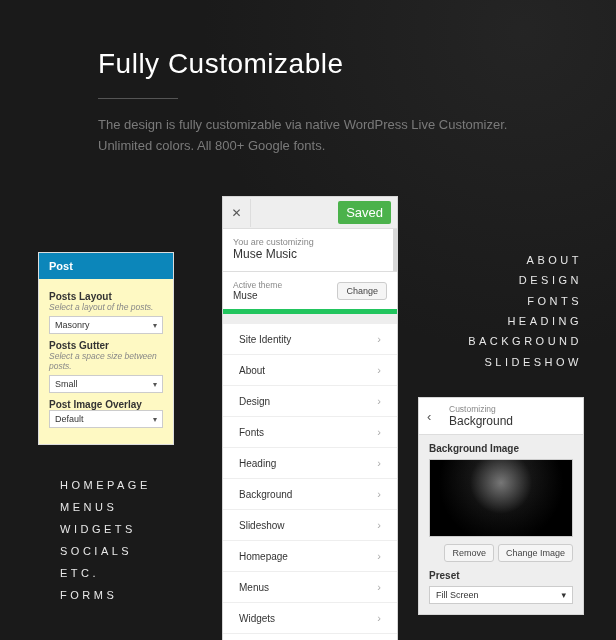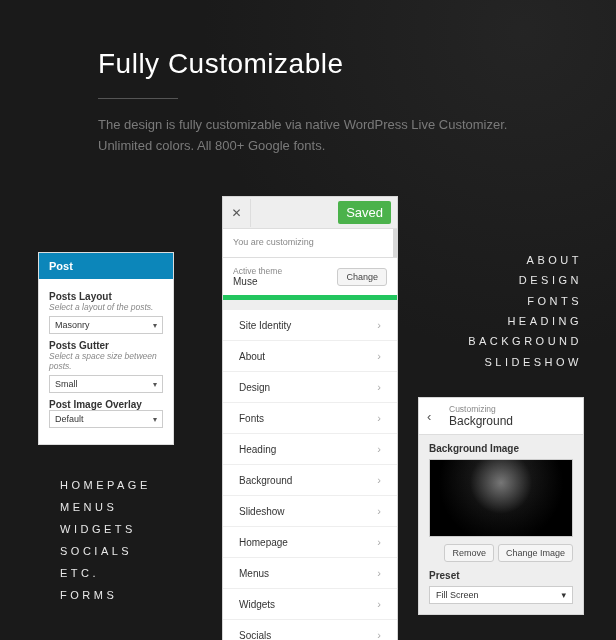--- a/index.html
+++ b/index.html
@@ -32,21 +32,21 @@
     line-height: 1.6;
     padding: 16px 90px 0 98px;
   }
 
   
   .post-panel {
     position: absolute;
     top: 252px;
     left: 38px;
     width: 136px;
-    background: #ffffff;
+    background: #fef9c3;
     border: 1px solid #ddd;
     font-size: 10px;
     color: #333;
   }
   .post-header {
     background: #0c86ba;
     color: #fff;
     padding: 7px 10px;
     font-weight: 600;
     font-size: 11px;
@@ -270,20 +270,21 @@
   </div>
 
 <div class="cust-panel">
   <div class="cust-top">
     <div class="cust-close">✕</div>
     <div class="cust-saved">Saved</div>
   </div>
   <div class="cust-sub">
     <div class="cust-sub-scroll"></div>
     <div class="cust-sub-small">You are customizing</div>
+    <div class="cust-sub-title">Muse Music</div>
   </div>
   <div class="cust-theme">
     <div class="cust-theme-left">
       <div class="small">Active theme</div>
       <div class="name">Muse</div>
     </div>
     <div class="cust-change-btn">Change</div>
   </div>
   <div class="cust-gap"></div>
   <div id="cust-rows">

